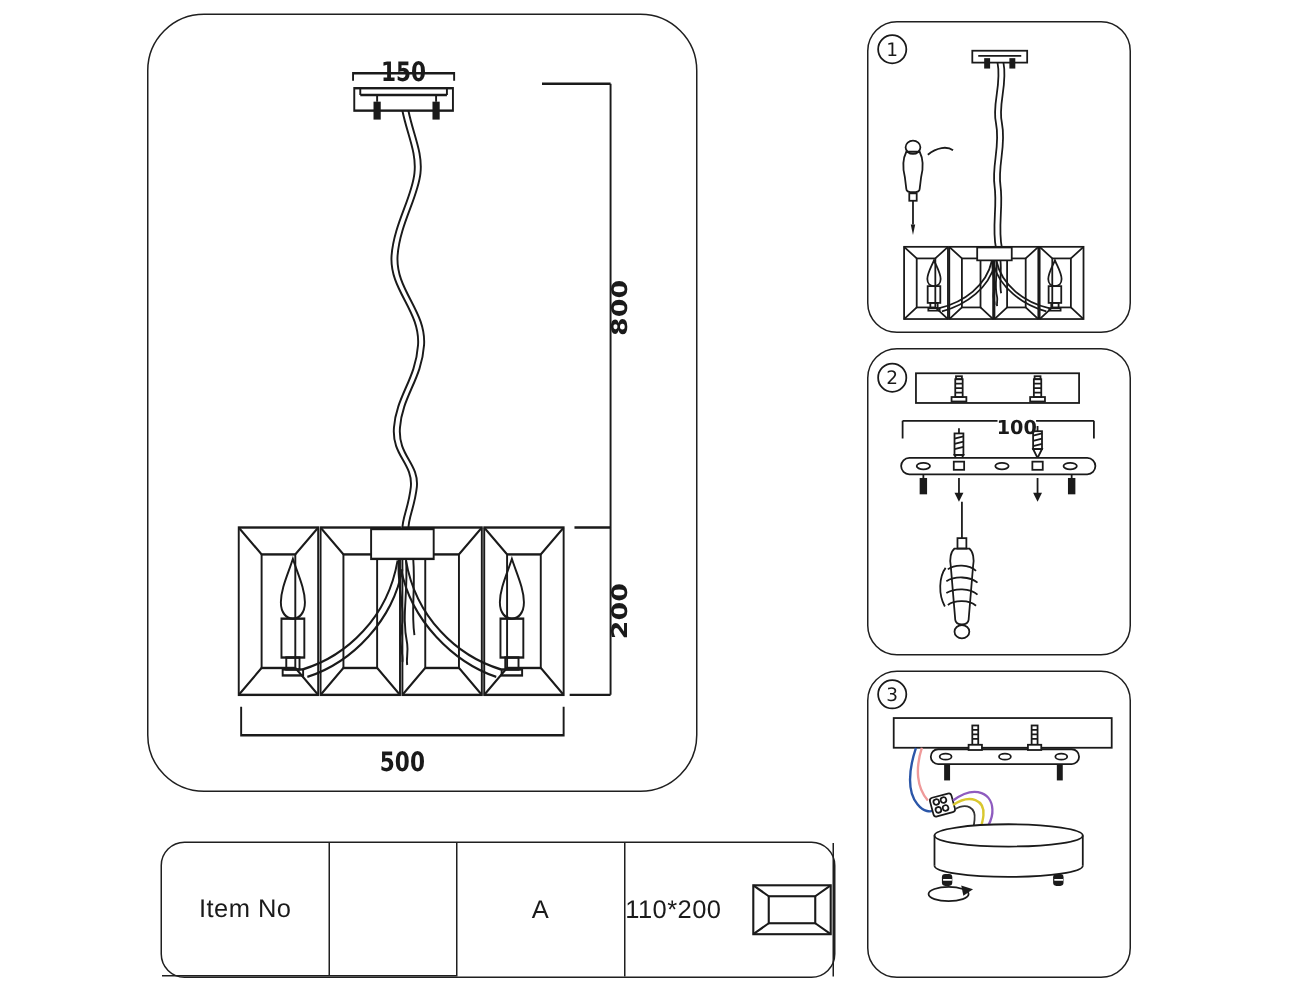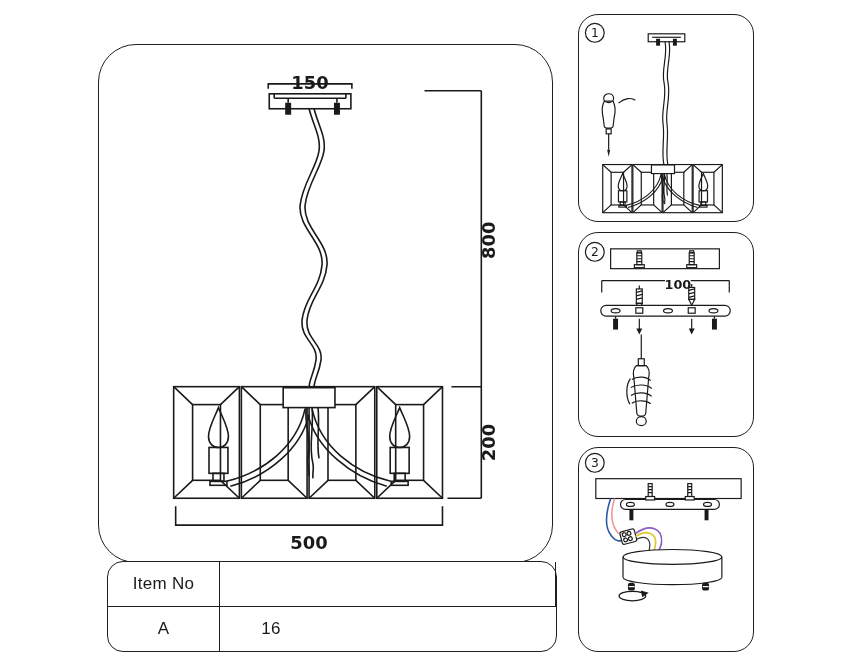--- a/index.html
+++ b/index.html
@@ -1,28 +1,28 @@
 <!DOCTYPE html>
 <html><head>
 <meta charset="utf-8">
 <style>
   html,body{margin:0;padding:0;background:#ffffff;}
   .stage{position:relative;width:860px;height:668px;background:#fff;
          font-family:"Liberation Sans",sans-serif;color:#1a1a1a;overflow:hidden;}
   .panel{position:absolute;border:1.6px solid #1f1f1f;background:#fff;box-sizing:border-box;}
-  .main-panel{left:98px;top:9px;width:455px;height:519px;border-radius:38px;margin-top:35px;}
+  .main-panel{left:98px;top:9px;width:367px;height:519px;border-radius:38px;}
   .step-panel{left:578px;width:176px;border-radius:20px;}
   .step-1{top:14px;height:208px;}
   .step-2{top:232px;height:205px;}
   .step-3{top:447px;height:205px;}
   .panel svg{display:block;width:100%;height:100%;}
   
   .parts-table{position:absolute;left:107px;top:561px;width:450px;height:91px;
     border:1.6px solid #1f1f1f;border-radius:16px;box-sizing:border-box;
-    display:flex;flex-direction:column;background:#fff;}
+    display:flex;background:#fff;}
   .pt-row{display:flex;flex:1;min-height:0;}
   .pt-row.hdr{border-bottom:1.5px solid #1f1f1f;}
   .pt-cell{display:flex;align-items:center;justify-content:center;
     font-size:17px;letter-spacing:.3px;box-sizing:border-box;}
   .c1{width:112px;border-right:1.5px solid #1f1f1f;}
   .c2{flex:1;border-right:1.5px solid #1f1f1f;gap:20px;}
   .c3{width:102px;}
 </style>
 </head>
 <body>
@@ -255,17 +255,26 @@
     </svg>
   </div>
 
   <div class="parts-table">
     <div class="pt-row hdr">
       <div class="pt-cell c1">Item No</div>
       <div class="pt-cell c2"></div>
     </div>
     <div class="pt-row">
       <div class="pt-cell c1">A</div>
-      <div class="pt-cell c3">16</div>
+      <div class="pt-cell c2">
+        <span>110*200</span>
+        <svg width="54" height="35" viewBox="0 0 54 35">
+          <g stroke="#1a1a1a" stroke-width="1.4" fill="none">
+            <rect x="1.2" y="1.2" width="51.6" height="32.6"></rect>
+            <rect x="11.5" y="8.5" width="31" height="18"></rect>
+            <path d="M1.2,1.2 L11.5,8.5 M52.8,1.2 L42.5,8.5 M1.2,33.8 L11.5,26.5 M52.8,33.8 L42.5,26.5"></path>
+          </g>
+        </svg>
+      </div>
     </div>
   </div>
 
 </div>
 
 </body></html>

